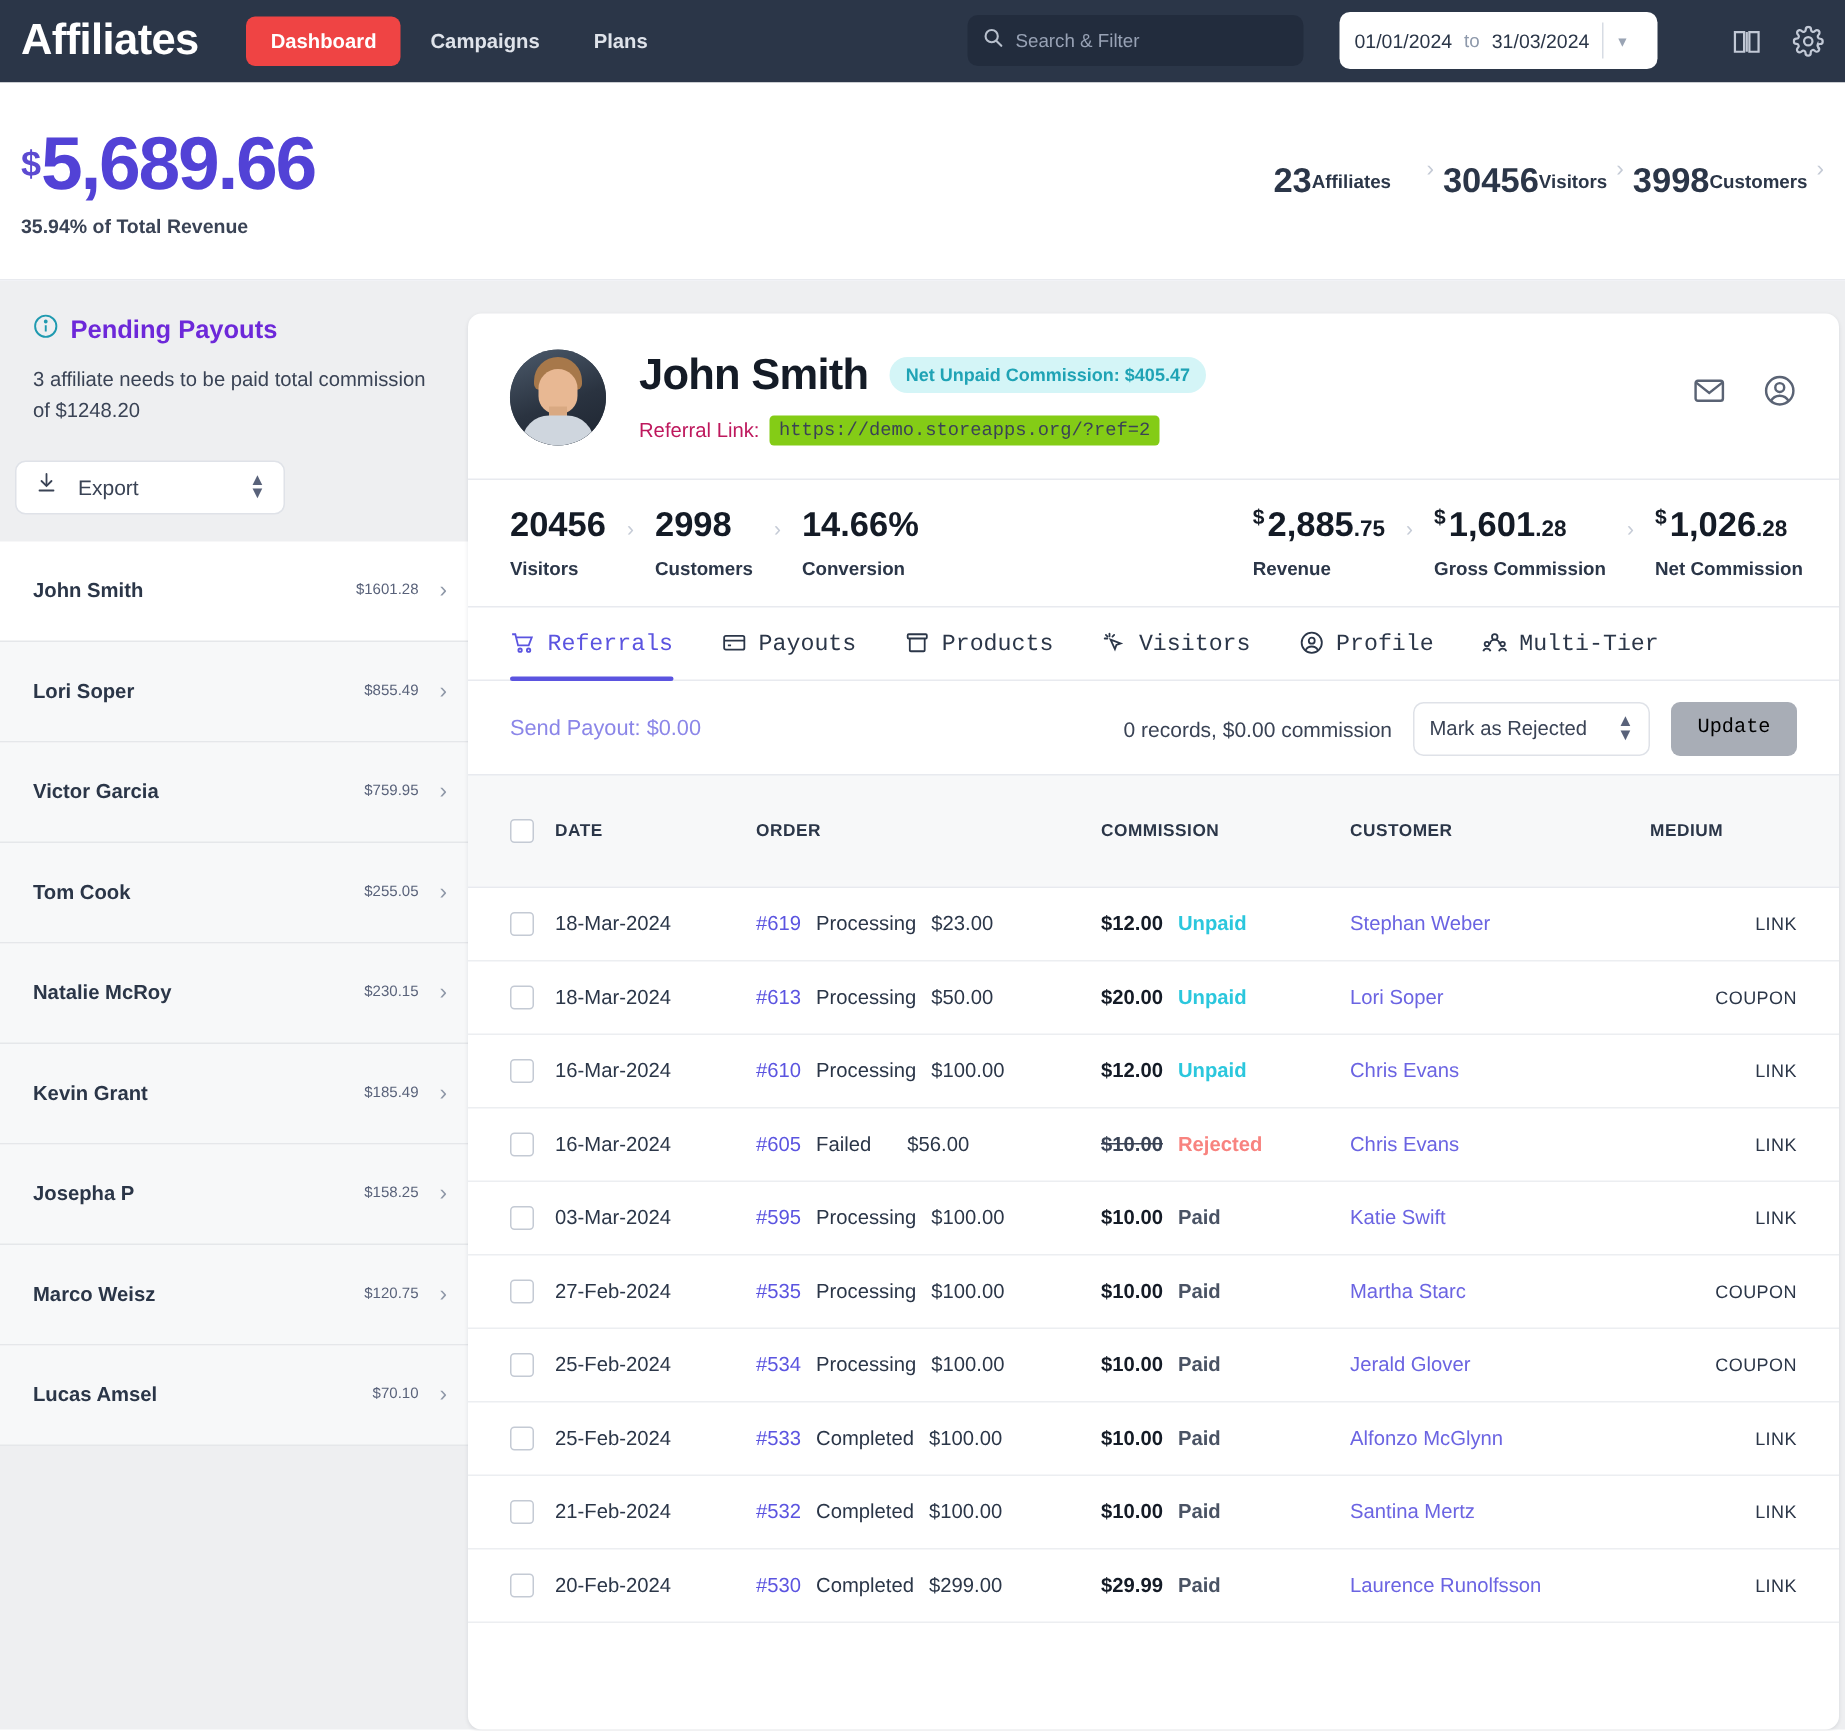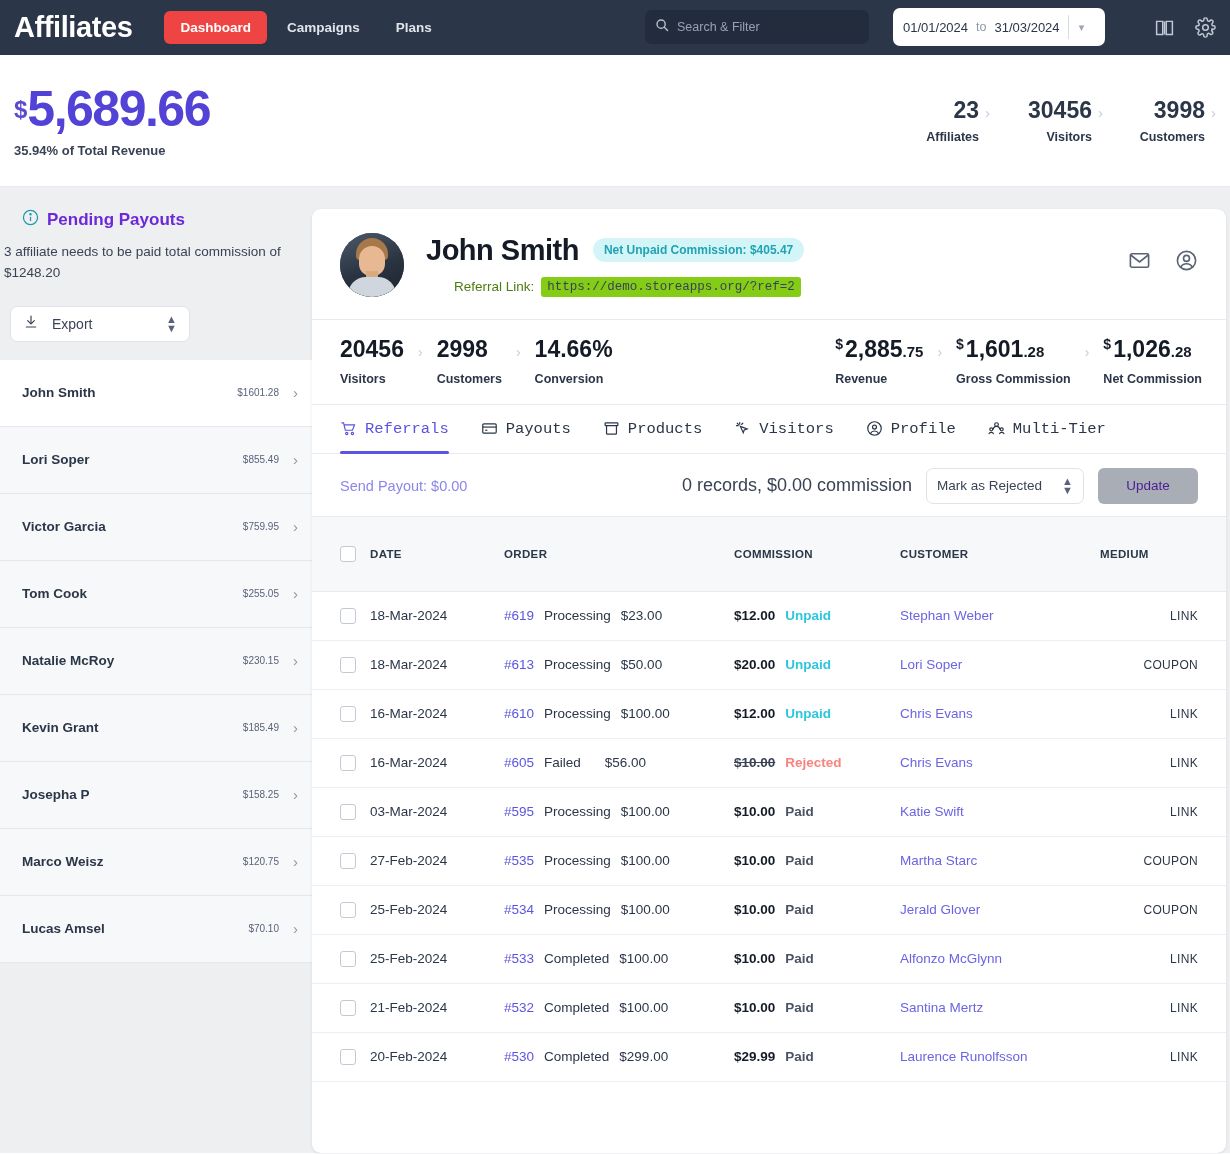--- a/index.html
+++ b/index.html
@@ -102,41 +102,41 @@
   .rev-cur { color: #5c4ad1; font-size: 24px; font-weight: 700; margin-top: 12px; }
   .rev-amt { color: #5242d6; font-size: 50px; font-weight: 700; letter-spacing: -1.5px; line-height: 1; }
   .rev-sub { color: #3a4355; font-size: 13px; font-weight: 600; margin-top: 9px; }
 
   .kpis {
     position: absolute;
     right: 8px;
     display: flex;
     align-items: center;
   }
-  .kpi { display: flex; flex-direction: column; min-width: 96px; align-items: flex-end; }
+  .kpi { display: flex; flex-direction: row; min-width: 96px; }
   .kpi-val { color: #2b3648; font-size: 23px; font-weight: 700; line-height: 1.15; }
   .kpi-lab { color: #2b3648; font-size: 12.5px; font-weight: 600; margin-top: 7px; }
   .kpi-sep { color: #c5cbd6; font-size: 15px; margin: 0 6px; padding-bottom: 16px; }
 
   
   .main {
     display: flex;
     background: #eeeff1;
     height: calc(1154px - 55px - 133px);
     padding: 0;
   }
 
   
   .sidebar { width: 312px; flex: 0 0 312px; padding: 22px 0 0 0; }
   .pp-head {
     display: flex; align-items: center; gap: 8px;
     padding: 0 22px; margin-bottom: 12px;
   }
   .pp-title { color: #6d28d9; font-size: 17px; font-weight: 700; }
-  .pp-desc { color: #3a4355; font-size: 13.5px; line-height: 1.55; padding: 0 4px; }
+  .pp-desc { color: #3a4355; font-size: 13.5px; line-height: 1.55; padding: 0 22px; }
   .export-btn {
     margin: 22px 22px 0 10px;
     height: 36px;
     background: #ffffff;
     border: 1px solid #dfe2e8;
     border-radius: 7px;
     display: flex; align-items: center;
     padding: 0 12px;
     gap: 13px;
     cursor: pointer;
@@ -192,21 +192,21 @@
   .badge {
     background: #d4f5f7;
     color: #1fa3b5;
     font-size: 12px;
     font-weight: 700;
     padding: 5px 11px;
     border-radius: 13px;
     white-space: nowrap;
   }
   .ref-line { display: flex; align-items: center; gap: 7px; margin-top: 10px; }
-  .ref-lab { color: #4d7c0f; font-size: 13.5px; margin-left: 28px; }
+  .ref-lab { color: #be185d; font-size: 13.5px; }
   .ref-url {
     background: #84cc16;
     color: #3a4355;
     font-family: "Liberation Mono", monospace;
     font-size: 12.5px;
     padding: 3px 6px;
     border-radius: 3px;
   }
   .card-head-icons {
     position: absolute; right: 28px; top: 40px;
@@ -258,39 +258,39 @@
 
   
   .toolbar {
     display: flex; align-items: center;
     padding: 14px 28px 12px 28px;
     position: relative;
     height: 62px;
   }
   .send-payout { color: #8b86e8; font-size: 14.5px; cursor: pointer; }
   .tb-right { position: absolute; right: 28px; display: flex; align-items: center; gap: 14px; }
-  .records { color: #3a4355; font-size: 18px; }
+  .records { color: #3a4355; font-size: 14px; }
   .select-box {
     width: 158px; height: 36px;
     background: #ffffff;
     border: 1px solid #dfe2e8;
     border-radius: 7px;
     display: flex; align-items: center;
     padding: 0 10px;
     cursor: pointer;
   }
   .select-lab { color: #3a4355; font-size: 13.5px; flex: 1; }
   .update-btn {
-    width: 100px; height: 36px;
+    width: 84px; height: 36px;
     background: #a8adb6;
-    color: #4c1d95;
+    color: #000000;
     font-size: 13.5px;
     border: none; border-radius: 6px;
     cursor: pointer;
-    font-family: Liberation Sans, sans-serif;
+    font-family: Liberation Mono, monospace;
   }
 
   
   .tbl { width: 100%; border-collapse: collapse; table-layout: fixed; }
   .tbl thead th {
     background: #f7f8f9;
     color: #2b3648;
     font-size: 11.5px;
     font-weight: 700;
     letter-spacing: 0.35px;

